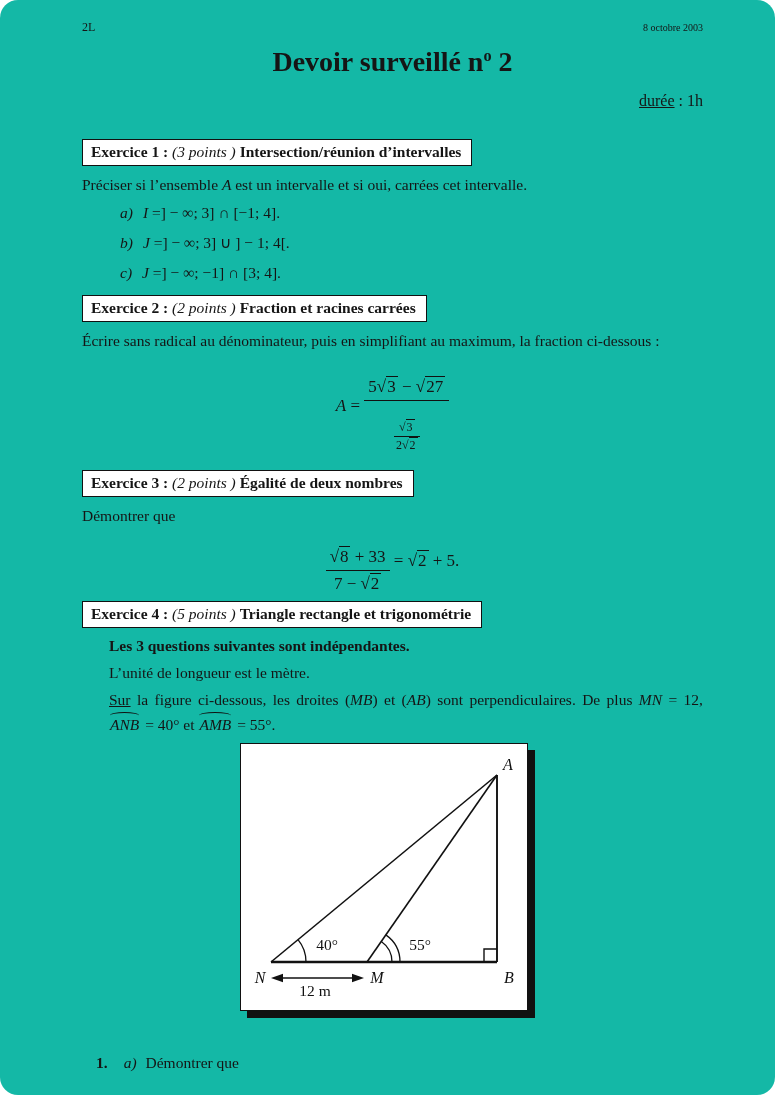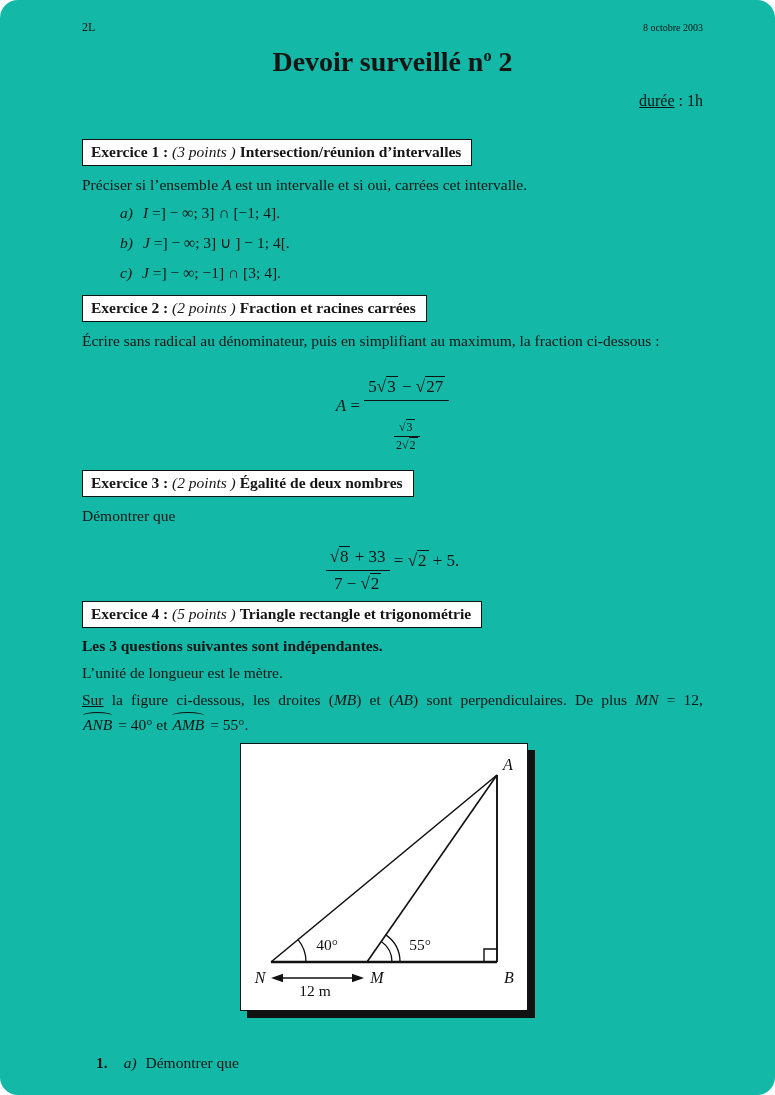--- a/index.html
+++ b/index.html
@@ -41,21 +41,21 @@
   }
   .ex-label { font-weight: bold; }
   .ex-points { font-style: italic; }
   .ex-title { font-weight: bold; }
   .mt-ex1 { margin-top: 29px; }
   .mt-ex2 { margin-top: 3px; }
   .mt-ex3 { margin-top: 16px; }
   .mt-ex4 { margin-top: 6px; }
   .mi { font-style: italic; }
   p.body-line { margin: 8px 0 0 0; line-height: 1.45; }
-  p.tight { line-height: 1.25; }
+  p.tight { line-height: 1.25; margin-left: 27px; }
   .bold { font-weight: bold; }
   
   .items { margin: 5px 0 0 38px; }
   .item-row { margin: 0 0 7.5px 0; line-height: 1.45; }
   .item-letter { font-style: italic; margin-right: 10px; }
   
   .formula-line { text-align: center; }
   .f2-line { margin-top: 8px; }
   .f3-line { margin-top: 2px; }
   .mathsize { font-size: 17px; }

